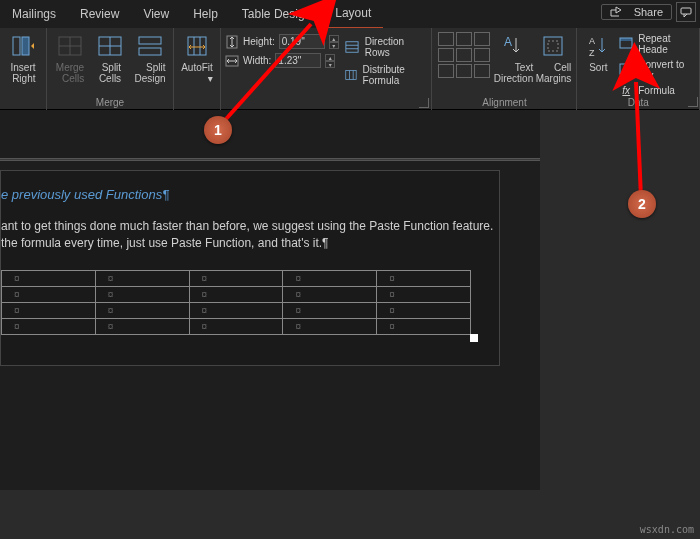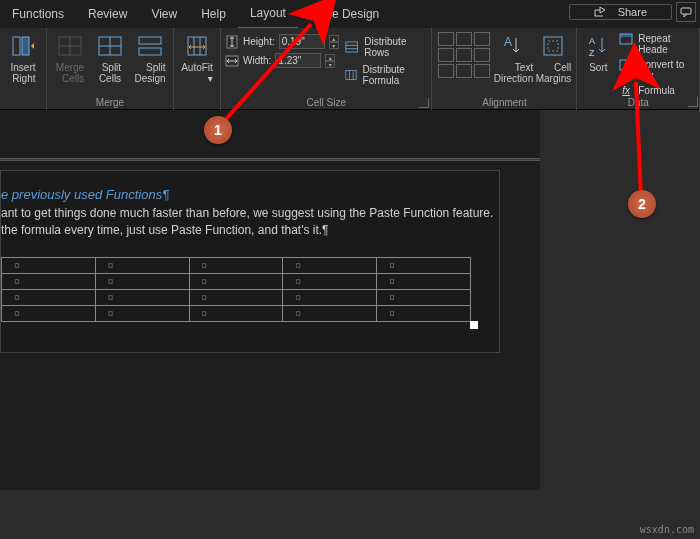--- a/index.html
+++ b/index.html
@@ -2,21 +2,21 @@
 <html><head>
 <meta charset="utf-8">
 <style>
 * { margin: 0; padding: 0; box-sizing: border-box; font-family: "Segoe UI", sans-serif; }
 body { background: #2b2b2b; width: 700px; height: 539px; overflow: hidden; position: relative; color: #d0d0d0; font-size: 11px; }
 
 .tabbar { background: #1e1e1e; height: 28px; display: flex; align-items: center; padding-left: 0; position: relative; }
 .tab { padding: 0 12px; color: #c8c8c8; line-height: 28px; font-size: 12px; cursor: pointer; }
 .tab.active { border-bottom: 2px solid #b7472a; }
 .tabbar-right { position: absolute; right: 4px; top: 2px; display: flex; gap: 4px; align-items: center; }
-.share-btn { border: 1px solid #555; padding: 1px 24px; font-size: 11px; color: #d0d0d0; border-radius: 2px; display: flex; align-items: center; gap: 12px; }
+.share-btn { border: 1px solid #555; padding: 1px 8px; font-size: 11px; color: #d0d0d0; border-radius: 2px; display: flex; align-items: center; gap: 12px; }
 
 .ribbon { background: #2b2b2b; height: 82px; border-bottom: 1px solid #000; display: flex; position: relative; }
 .group { display: flex; flex-direction: column; border-right: 1px solid #444; padding: 2px 4px 0 4px; height: 82px; }
 .group-body { display: flex; gap: 2px; flex: 1; align-items: flex-start; }
 .group-label { text-align: center; color: #999; font-size: 10px; padding-bottom: 2px; }
 .vbtn { display: flex; flex-direction: column; align-items: center; width: 38px; padding-top: 2px; color: #c8c8c8; cursor: pointer; }
 .vbtn.disabled { opacity: 0.4; }
 .vbtn .icon { width: 28px; height: 28px; display: flex; align-items: center; justify-content: center; }
 .vbtn .lbl { font-size: 10px; line-height: 11px; text-align: right; margin-top: 2px; }
 
@@ -25,51 +25,51 @@
 .size-row .dim-icon { width: 14px; height: 14px; display: flex; align-items: center; justify-content: center; }
 .size-row input { width: 46px; background: #333; border: 1px solid #555; color: #d0d0d0; font-size: 10px; padding: 1px 2px; }
 .spinner { display: flex; flex-direction: column; }
 .spinner div { width: 10px; height: 7px; border: 1px solid #555; font-size: 6px; display: flex; align-items: center; justify-content: center; color: #aaa; }
 
 .dist-box { display: flex; flex-direction: column; gap: 6px; padding: 6px 4px; }
 .dist-row { display: flex; align-items: center; gap: 6px; font-size: 10px; cursor: pointer; }
 .dist-row .dicon { width: 16px; height: 14px; }
 
 .data-box { display: flex; flex-direction: column; gap: 2px; padding-top: 2px; }
-.data-item { display: flex; align-items: flex-start; gap: 5px; font-size: 10px; padding: 1px 2px; cursor: pointer; }
+.data-item { display: flex; align-items: center; gap: 5px; font-size: 10px; padding: 1px 2px; cursor: pointer; }
 .data-item .dicon { width: 14px; text-align: center; }
 
 .launcher { position: absolute; right: 2px; bottom: 2px; width: 10px; height: 10px; border: 1px solid #666; border-top: none; border-left: none; }
 
 .doc-area { position: absolute; left: 0; top: 110px; width: 540px; height: 380px; background: #1e1e1e; overflow: hidden; }
 .page { position: absolute; left: 0; top: 60px; width: 500px; background: #1a1a1a; border: 1px solid #444; padding: 16px 0 30px 0; }
-.heading { color: #5b9bd5; font-style: italic; font-size: 13px; margin-bottom: 3px; padding-left: 0; }
+.heading { color: #5b9bd5; font-style: italic; font-size: 13px; margin-bottom: 16px; padding-left: 0; }
 .bodytext { color: #d0d0d0; font-size: 12px; line-height: 17px; }
 .tbl { border-collapse: collapse; margin-top: 18px; width: 470px; }
 .tbl td { border: 1px solid #888; height: 16px; width: 100px; padding-left: 12px; color: #666; font-size: 10px; }
 .endcell { position: relative; }
 .endcell::after { content: ""; position: absolute; right: -8px; bottom: -8px; width: 8px; height: 8px; background: #fff; }
 
 .arrow { position: absolute; pointer-events: none; }
 .callout { position: absolute; width: 28px; height: 28px; border-radius: 50%; background: radial-gradient(#d2694a, #a8452b); color: #fff; display: flex; align-items: center; justify-content: center; font-weight: bold; font-size: 14px; box-shadow: 0 1px 3px rgba(0,0,0,.6); }
 
 .watermark { position: absolute; right: 6px; bottom: 4px; color: #888; font-size: 10px; font-family: monospace; }
 
 .ruler-top { position: absolute; left: 0; top: 180px; width: 540px; height: 3px; background: #3a3a3a; border-top: 1px solid #555; border-bottom: 1px solid #555; }
 </style>
 </head>
 <body>
 
 <div class="tabbar">
-  <div class="tab">Functions</div>
+  <div class="tab">Mailings</div>
   <div class="tab">Review</div>
   <div class="tab">View</div>
   <div class="tab">Help</div>
+  <div class="tab">Table Design</div>
   <div class="tab active">Layout</div>
-  <div class="tab">Table Design</div>
   <div class="tabbar-right">
     <div class="share-btn">
       <svg width="12" height="12" viewBox="0 0 12 12">
           <path d="M6 1 L11 4 L6 7 Z M1 4 H6 M1 4 V10 H9" stroke="#ccc" fill="none" stroke-width="1"></path>
         </svg>
       <span>Share</span>
     </div>
     <div style="width:20px;height:20px;border:1px solid #555;display:flex;align-items:center;justify-content:center;">
       <svg width="12" height="12" viewBox="0 0 12 12">
           <rect x="1" y="2" width="10" height="6" rx="1" stroke="#ccc" fill="none"></rect>
@@ -182,33 +182,32 @@
             </div>
         </div>
       </div>
       <div class="dist-box">
         <div class="dist-row">
           <svg class="dicon" viewBox="0 0 16 14">
               <rect x="1" y="1" width="14" height="12" stroke="#70a7d6" fill="none"></rect>
               <line x1="1" y1="5" x2="15" y2="5" stroke="#70a7d6"></line>
               <line x1="1" y1="9" x2="15" y2="9" stroke="#70a7d6"></line>
             </svg>
-          <span>Distribute Rows</span>
+          <span>Direction Rows</span>
         </div>
         <div class="dist-row">
           <svg class="dicon" viewBox="0 0 16 14">
               <rect x="1" y="1" width="14" height="12" stroke="#70a7d6" fill="none"></rect>
               <line x1="6" y1="1" x2="6" y2="13" stroke="#70a7d6"></line>
               <line x1="11" y1="1" x2="11" y2="13" stroke="#70a7d6"></line>
             </svg>
           <span>Distribute Formula</span>
         </div>
       </div>
     </div>
-    <div class="group-label">Cell Size</div>
     <div class="launcher"></div>
   </div>
 
   <div class="group" style="position:relative;">
     <div class="group-body">
       <div style="display:grid;grid-template-columns:repeat(3,16px);grid-template-rows:repeat(3,14px);gap:2px;padding:2px;">
         <div style="border:1px solid #666;"></div>
           <div style="border:1px solid #666;"></div>
           <div style="border:1px solid #666;"></div>
         <div style="border:1px solid #666;"></div>

